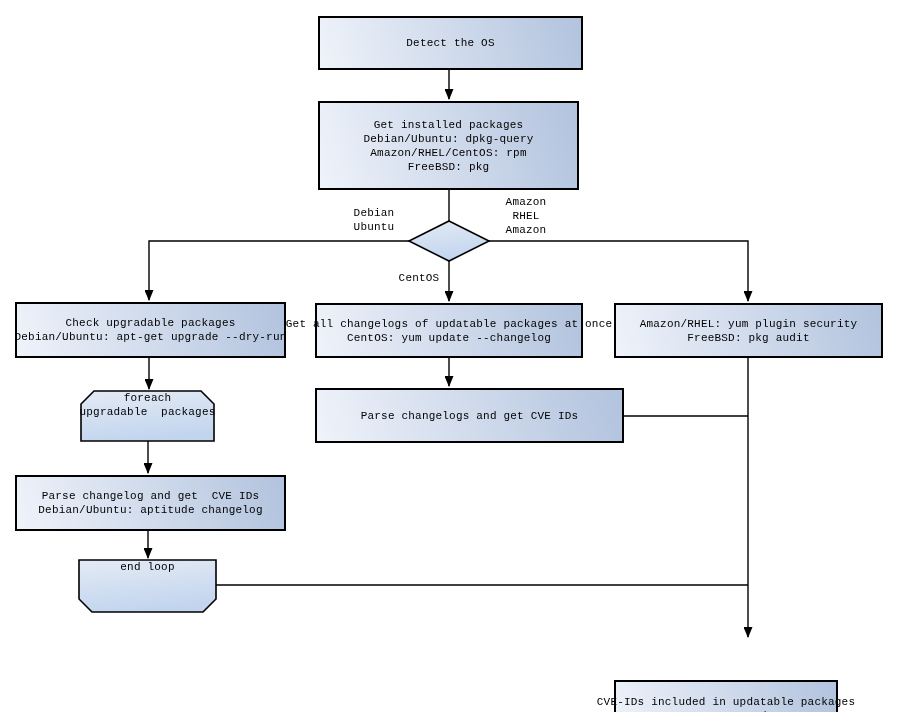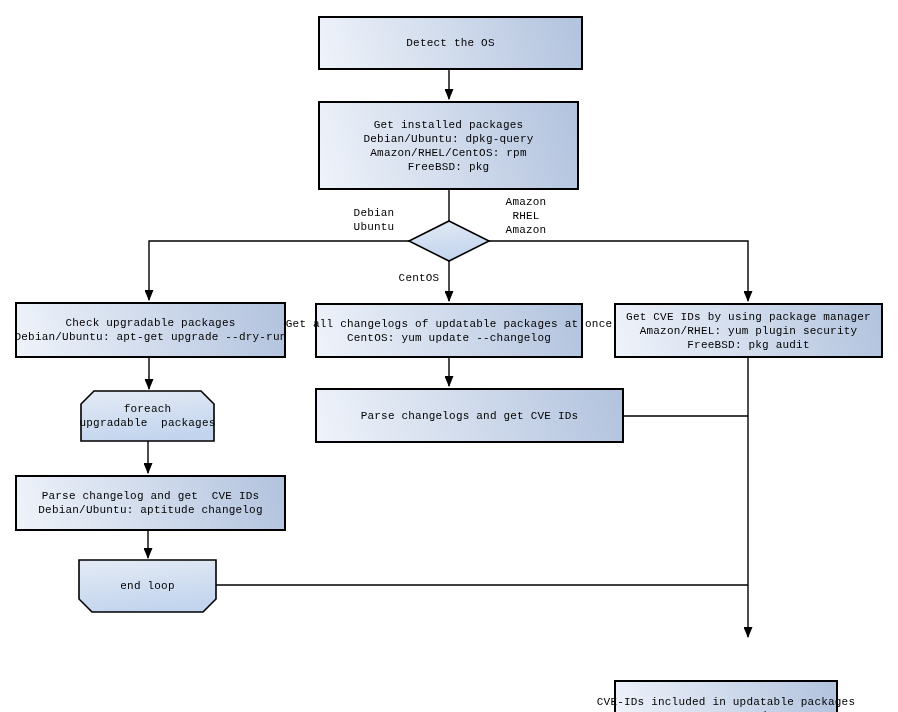--- a/index.html
+++ b/index.html
@@ -20,21 +20,21 @@
   }
   #wires{position:absolute;left:0;top:0;width:898px;height:712px;}
   .box{
     position:absolute;box-sizing:border-box;
     border:2px solid var(--node-border);
     background:linear-gradient(75deg,var(--node-grad-light) 0%,var(--node-grad-dark) 100%);
     display:flex;flex-direction:column;justify-content:center;align-items:center;
     text-align:center;
   }
   .shape-label{
-    position:absolute;display:flex;flex-direction:column;justify-content:center;align-items:center;
+    position:absolute;display:flex;flex-direction:column;align-items:center;
     text-align:center;
   }
   .edge-label{position:absolute;text-align:center;}
   .line{white-space:pre;}
 </style>
 </head>
 <body>
 
 <div id="canvas">
 
@@ -95,21 +95,20 @@
   <div class="box" style="left:15px;top:475px;width:271px;height:56px">
     <div class="line">Parse changelog and get  CVE IDs</div>
     <div class="line">Debian/Ubuntu: aptitude changelog</div>
   </div>
 
   <div class="box" style="left:315px;top:388px;width:309px;height:55px">
     <div class="line">Parse changelogs and get CVE IDs</div>
   </div>
 
   <div class="box" style="left:614px;top:303px;width:269px;height:55px">
-    <div class="line">Get CVE IDs by using package manager</div>
     <div class="line">Amazon/RHEL: yum plugin security</div>
     <div class="line">FreeBSD: pkg audit</div>
   </div>
 
   <div class="box" style="left:614px;top:680px;width:224px;height:57px">
     <div class="line">CVE-IDs included in updatable packages</div>
     <div class="line">were scanned</div>
   </div>
 
   <div class="shape-label" style="left:81px;top:391px;width:133px;height:50px">

